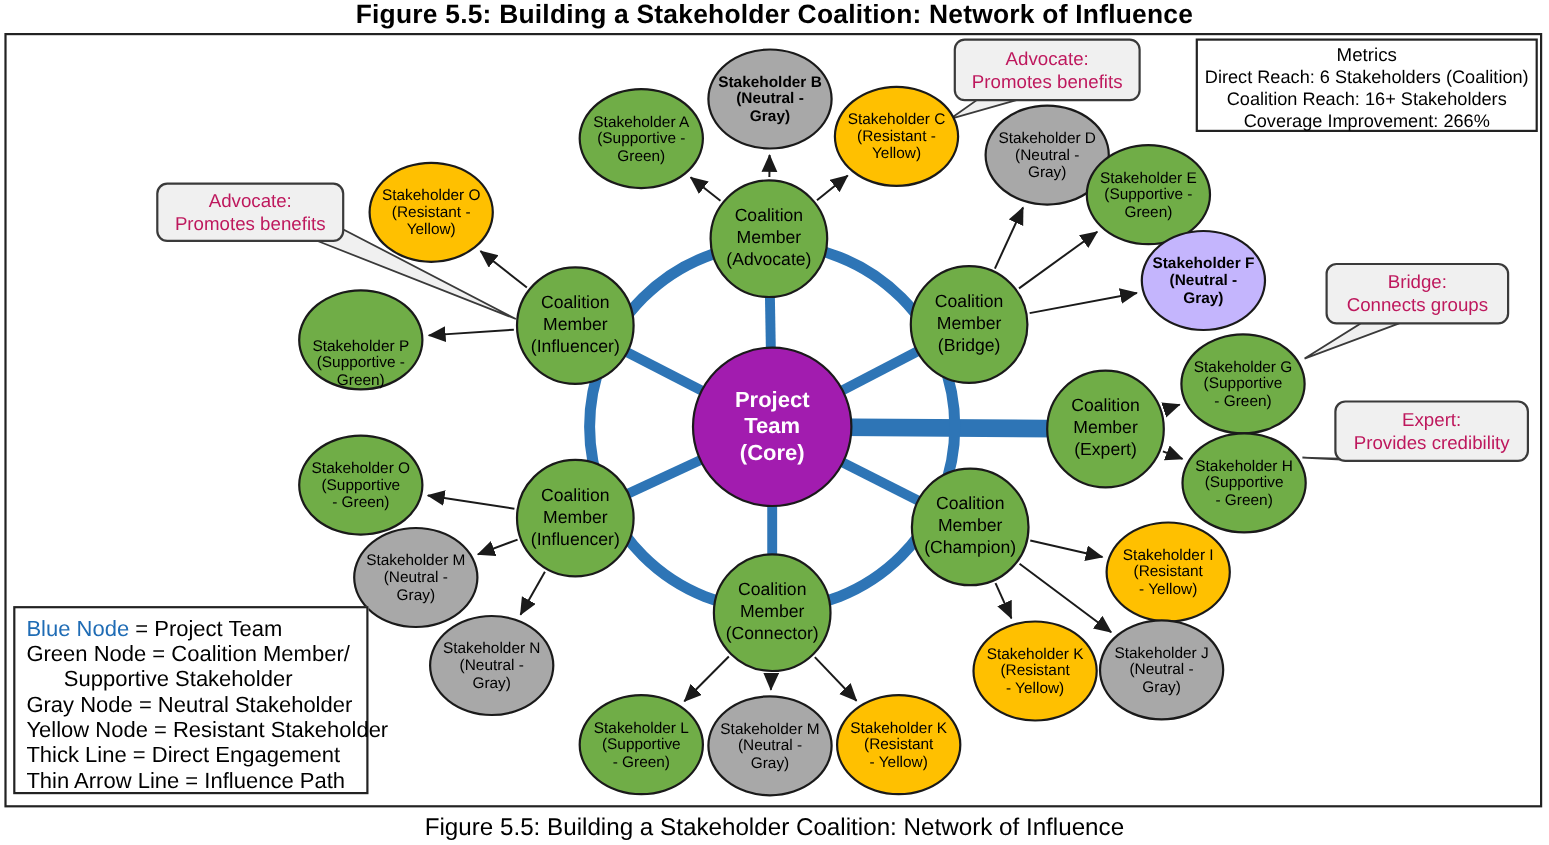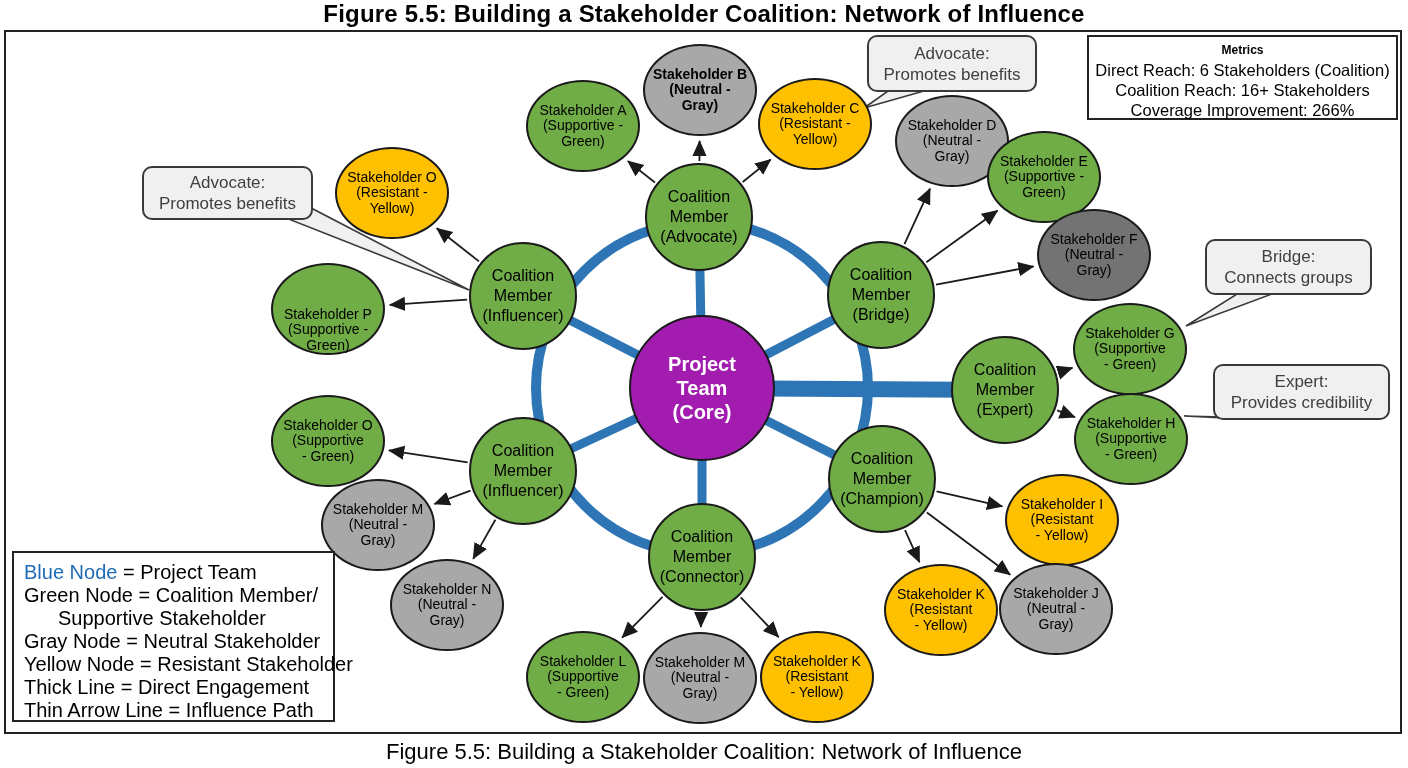--- a/index.html
+++ b/index.html
@@ -15,30 +15,30 @@
   .node{position:absolute;display:flex;align-items:center;justify-content:center;
         text-align:center;border:2px solid #1a1a1a;border-radius:50%;
         color:#000;box-sizing:border-box;}
   .node .lines{width:100%;}
   .node.stakeholder{width:114px;height:92px;font-size:14px;line-height:15.5px;}
   .node.coalition{width:108px;height:108px;font-size:16px;line-height:20px;}
   .node.core{width:146px;height:146px;font-size:20px;line-height:24px;
              font-weight:bold;color:#fff;}
   .callout{position:absolute;background:#F0F0F0;border:2px solid #3a3a3a;
            border-radius:10px;display:flex;align-items:center;justify-content:center;
-           text-align:center;font-size:17px;line-height:21px;color:#404040;box-sizing:border-box;}
+           text-align:center;font-size:17px;line-height:21px;color:#be185d;box-sizing:border-box;}
   .legend{position:absolute;left:12px;top:551px;width:323px;height:171px;
           border:2px solid #222;background:#fff;box-sizing:border-box;
           padding:8px 0 0 10px;font-size:20px;line-height:23px;color:#000;}
   .legend .ln{white-space:nowrap;}
   .legend .ln.indent{padding-left:34px;}
   .metrics{position:absolute;left:1087px;top:35px;width:311px;height:85px;
            border:2px solid #222;background:#fff;box-sizing:border-box;
            text-align:center;font-size:16.5px;line-height:20px;color:#000;padding-top:3px;}
-  .metrics .m-title{font-weight:bold;font-size:12px;}
+  .metrics .m-title{font-weight:normal;font-size:17px;}
 </style>
 </head>
 <body>
 
 <div class="stage">
 
   <div class="fig-title">Figure 5.5: Building a Stakeholder Coalition: Network of Influence</div>
 
   <div class="frame"></div>
 
@@ -174,21 +174,21 @@
           <div>Gray)</div>
         </div>
       </div>
       <div class="node stakeholder" style="left: 987px; top: 131px; width: 114px; height: 92px; background: rgb(112, 173, 71);">
         <div class="lines">
           <div>Stakeholder E</div>
           <div>(Supportive -</div>
           <div>Green)</div>
         </div>
       </div>
-      <div class="node stakeholder" style="left: 1037px; top: 209px; width: 114px; height: 92px; background: #737373;">
+      <div class="node stakeholder" style="left: 1037px; top: 209px; width: 114px; height: 92px; background: #c4b5fd; font-weight: bold;">
         <div class="lines">
           <div>Stakeholder F</div>
           <div>(Neutral -</div>
           <div>Gray)</div>
         </div>
       </div>
       <div class="node stakeholder" style="left: 1073px; top: 303px; width: 114px; height: 92px; background: rgb(112, 173, 71);">
         <div class="lines">
           <div>Stakeholder G</div>
           <div>(Supportive</div>

